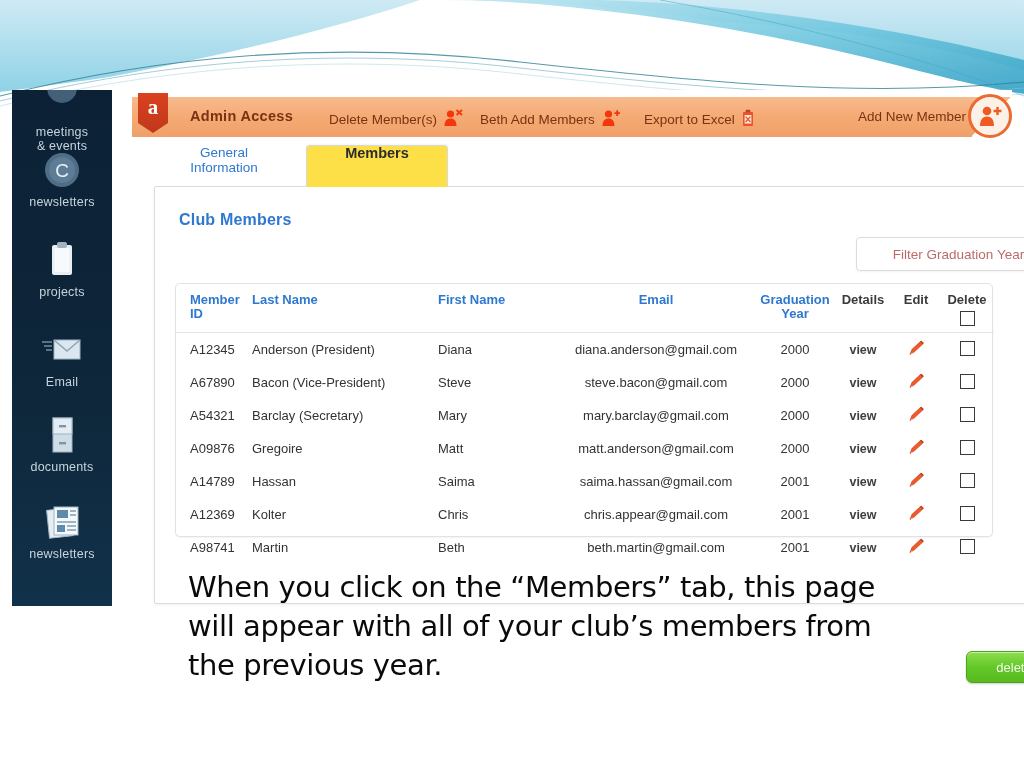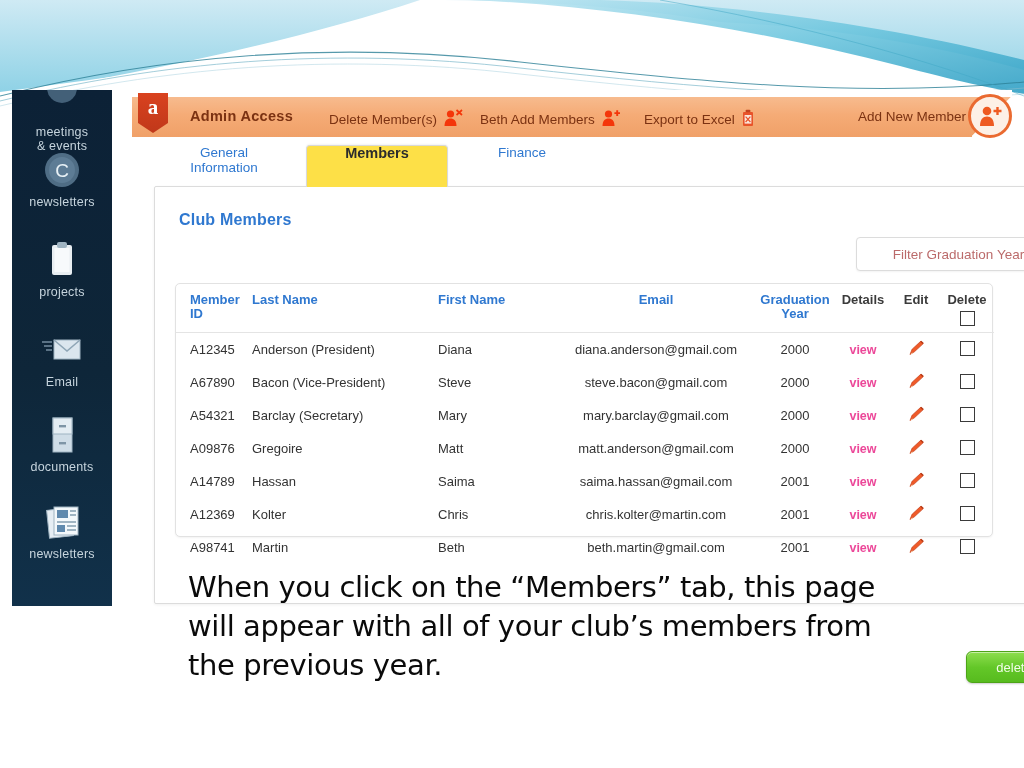--- a/index.html
+++ b/index.html
@@ -209,21 +209,21 @@
     white-space: nowrap;
   }
   .c-id    { width: 76px;  text-align: left; padding-left: 14px !important; }
   .c-last  { width: 186px; text-align: left; }
   .c-first { width: 118px; text-align: left; }
   .c-mail  { width: 200px; text-align: center; }
   .c-year  { width: 78px;  text-align: center; }
   .c-det   { width: 58px;  text-align: center; }
   .c-edit  { width: 48px;  text-align: center; }
   .c-del   { width: 54px;  text-align: center; }
-  td.c-det a { color: #ec4899; font-weight: bold; font-size: 12.5px; text-decoration: none; }
+  td.c-det a { color: #404040; font-weight: bold; font-size: 12.5px; text-decoration: none; }
   th .hdr-cbx { display: block; margin: 4px auto 0 auto; }
 
   .delete-btn {
     position: absolute; right: 42px; top: 464px;
     width: 96px; height: 32px;
     border-radius: 6px;
     background: linear-gradient(180deg,#8ede4e 0%, #63c728 52%, #57bb1e 100%);
     border: 1px solid #4da417;
     color: #f2fde9;
     font-size: 13px;
@@ -409,23 +409,20 @@
 
     <div class="tabs">
       <div class="tab gen">
         <span>
           <span>General</span><br><span>Information</span>
         </span>
       </div>
       <div class="tab mem">
         <span>Members</span>
       </div>
-      <div class="tab fin">
-        <span>Finance</span>
-      </div>
     </div>
 
     <div class="content">
 
       <div class="club-title">Club Members</div>
 
       <div class="filterbox">
         <span class="flabel">Filter Graduation Year</span>
         <span class="cbx"></span>
       </div>
@@ -519,21 +516,21 @@
                       <path d="M4,15.5 L6.2,10.2 L14.8,2.2 L17.2,4.6 L8.6,12.6 Z" fill="#f05a28" stroke="#c7401a" stroke-width="0.8"></path>
                       <path d="M4,15.5 L6.2,13.6 L7.2,14.6 Z" fill="#f6c7a0"></path>
                       <path d="M14.8,2.2 L17.2,4.6" stroke="#b63a15" stroke-width="1.4"></path>
                     </svg></span></td>
                 <td class="c-del"><span class="cbx"></span></td>
               </tr>
               <tr>
                 <td class="c-id">A12369</td>
                 <td class="c-last">Kolter</td>
                 <td class="c-first">Chris</td>
-                <td class="c-mail">chris.kolter@martin.com</td>
+                <td class="c-mail">chris.appear@gmail.com</td>
                 <td class="c-year">2001</td>
                 <td class="c-det"><a href="#">view</a></td>
                 <td class="c-edit"><span><svg width="20" height="18" viewBox="0 0 20 18">
                       <path d="M4,15.5 L6.2,10.2 L14.8,2.2 L17.2,4.6 L8.6,12.6 Z" fill="#f05a28" stroke="#c7401a" stroke-width="0.8"></path>
                       <path d="M4,15.5 L6.2,13.6 L7.2,14.6 Z" fill="#f6c7a0"></path>
                       <path d="M14.8,2.2 L17.2,4.6" stroke="#b63a15" stroke-width="1.4"></path>
                     </svg></span></td>
                 <td class="c-del"><span class="cbx"></span></td>
               </tr>
               <tr>

